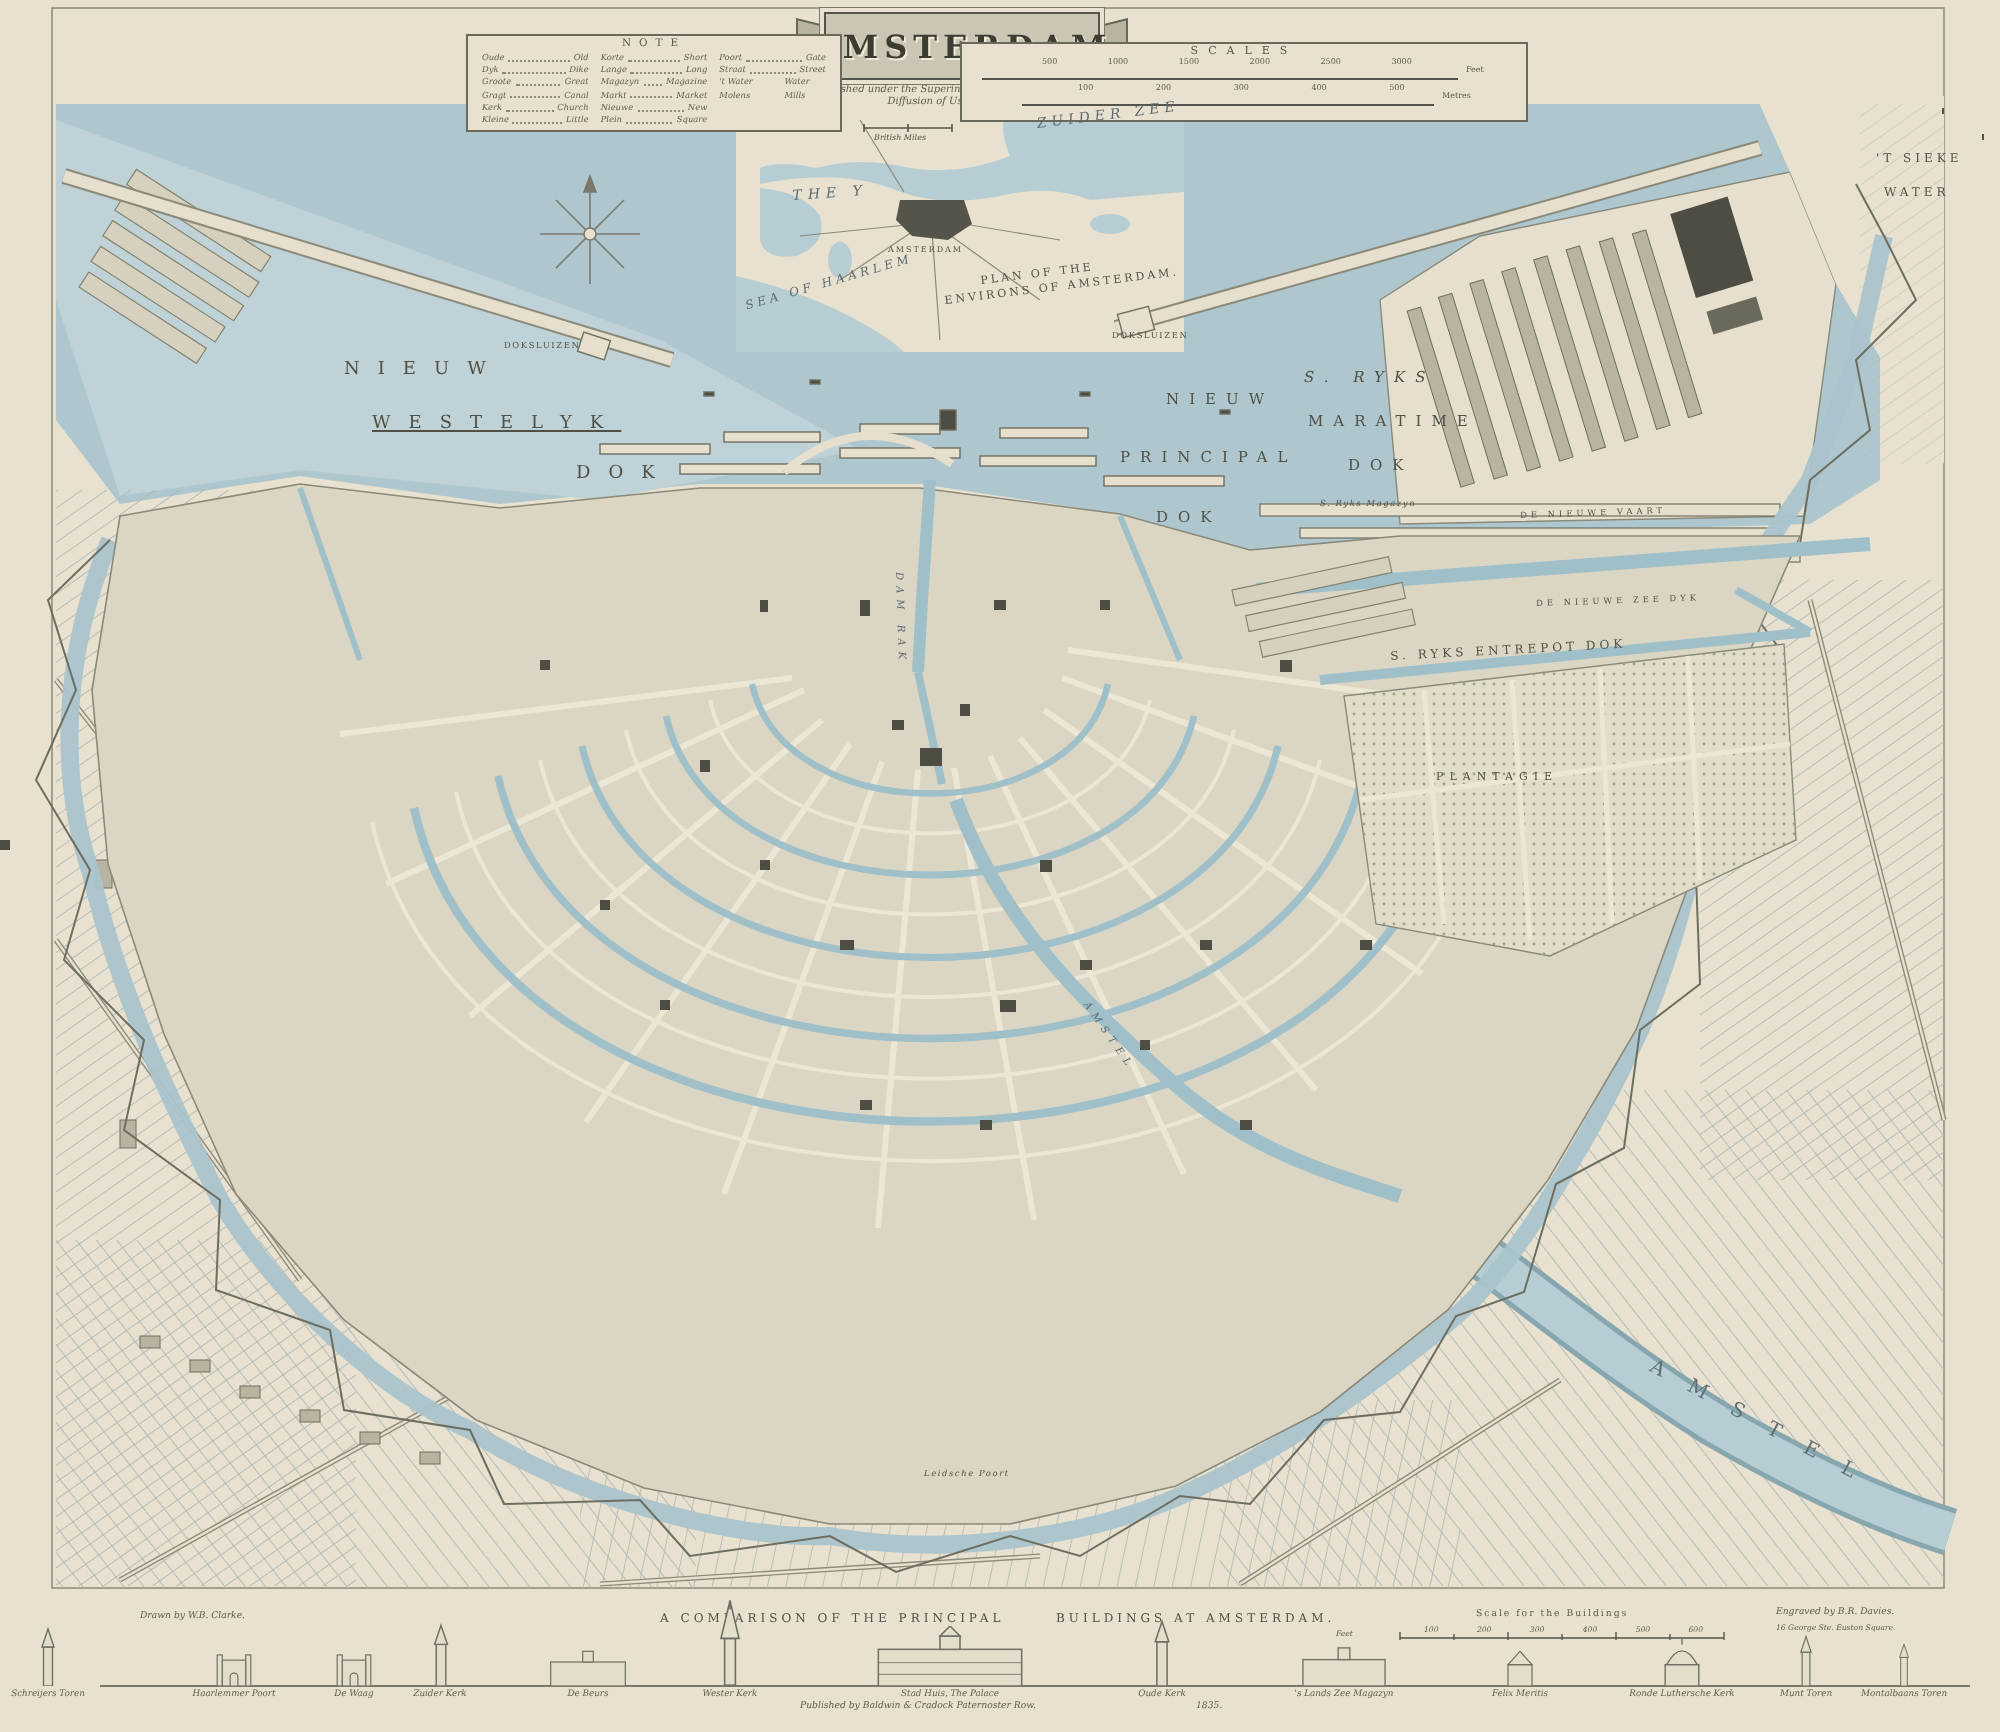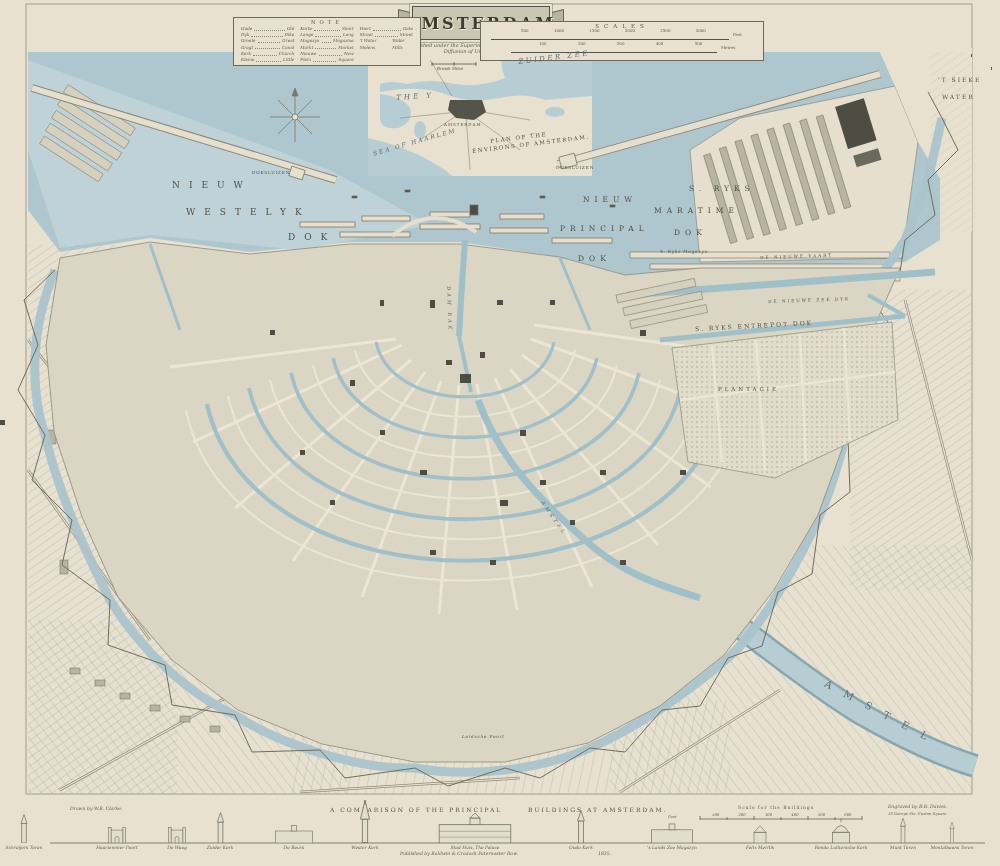--- a/index.html
+++ b/index.html
@@ -480,28 +480,28 @@
 
   <span class="lbl ital water" style="left:518px;top:58px;font-size:7px;letter-spacing:2.5px;transform:rotate(-7deg)">ZUIDER ZEE</span>
   <span class="lbl ital water" style="left:396px;top:94px;font-size:7px;letter-spacing:3px;transform:rotate(-4deg)">THE  Y</span>
   <span class="lbl" style="left:444px;top:122px;font-size:4px;letter-spacing:1px;">AMSTERDAM</span>
   <span class="lbl ital water" style="left:372px;top:150px;font-size:6px;letter-spacing:2px;transform:rotate(-16deg)">SEA  OF  HAARLEM</span>
   <span class="lbl" style="left:490px;top:138px;font-size:5.5px;letter-spacing:1.5px;transform:rotate(-7deg)">PLAN OF THE</span>
   <span class="lbl" style="left:472px;top:148px;font-size:5.5px;letter-spacing:1.5px;transform:rotate(-7deg)">ENVIRONS OF AMSTERDAM.</span>
   <span class="lbl ital" style="left:437px;top:66px;font-size:4px;">British Miles</span>
 
   <span class="lbl big" style="left:172px;top:180px;">NIEUW</span>
-  <span class="lbl big" style="left:186px;top:207px;">WESTELYK</span>
+  <span class="lbl big" style="left:186px;top:207px;text-decoration:underline;">WESTELYK</span>
   <span class="lbl big" style="left:288px;top:232px;">DOK</span>
   <span class="lbl tiny" style="left:252px;top:170px;">DOKSLUIZEN</span>
   <span class="lbl med" style="left:583px;top:195px;">NIEUW</span>
   <span class="lbl med" style="left:560px;top:224px;">PRINCIPAL</span>
   <span class="lbl med" style="left:578px;top:254px;">DOK</span>
   <span class="lbl tiny" style="left:556px;top:165px;">DOKSLUIZEN</span>
-  <span class="lbl med" style="left:689px;top:184px;">S. RYKS</span>
+  <span class="lbl med" style="left:652px;top:184px;font-style:italic;">S. RYKS</span>
   <span class="lbl med" style="left:654px;top:206px;">MARATIME</span>
   <span class="lbl med" style="left:674px;top:228px;">DOK</span>
   <span class="lbl tiny ital" style="left:660px;top:249px;">S. Ryks Magazyn</span>
   <span class="lbl sm" style="left:938px;top:76px;font-size:6px;">'T SIEKE</span>
   <span class="lbl sm" style="left:942px;top:93px;font-size:6px;">WATER</span>
   <span class="lbl tiny" style="left:760px;top:255px;letter-spacing:2px;transform:rotate(-2deg)">DE NIEUWE VAART</span>
   <span class="lbl tiny" style="left:768px;top:299px;letter-spacing:2px;transform:rotate(-2deg)">DE NIEUWE ZEE DYK</span>
   <span class="lbl sm" style="left:695px;top:325px;font-size:6px;transform:rotate(-3deg)">S. RYKS   ENTREPOT   DOK</span>
   <span class="lbl sm" style="left:718px;top:386px;font-size:5.5px;letter-spacing:3px;">PLANTAGIE</span>
   <span class="lbl sm water ital" style="left:452px;top:286px;font-size:5px;letter-spacing:3px;transform:rotate(88deg)">DAM RAK</span>

